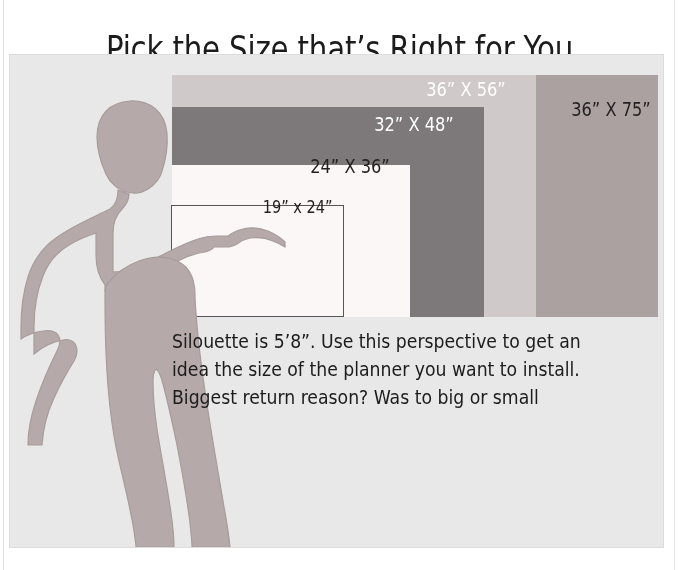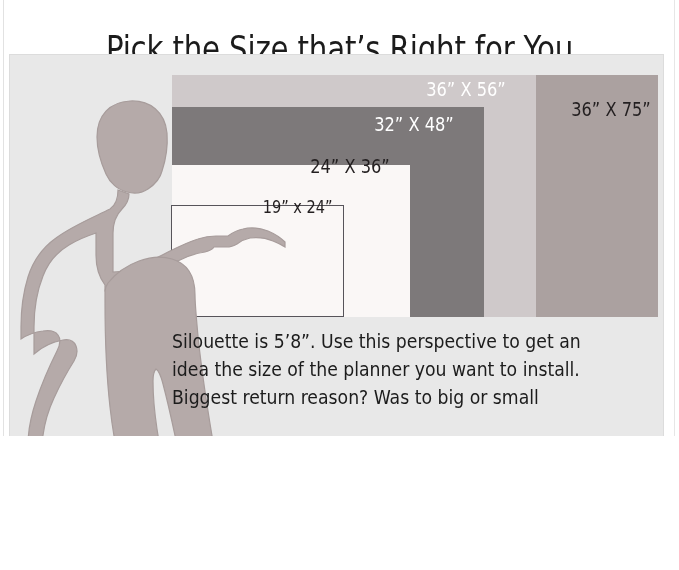--- a/index.html
+++ b/index.html
@@ -7,21 +7,21 @@
     margin: 0;
     padding: 0;
     background: #ffffff;
   }
   body {
     font-family: "Liberation Sans", sans-serif;
   }
   #stage {
     position: relative;
     width: 679px;
-    height: 436px;
+    height: 570px;
     background: #ffffff;
     overflow: hidden;
   }
 
   
   #outer-frame-line-left {
     position: absolute;
     left: 3px; top: 0px;
     width: 1px; height: 570px;
     background: #e2e2e2;

